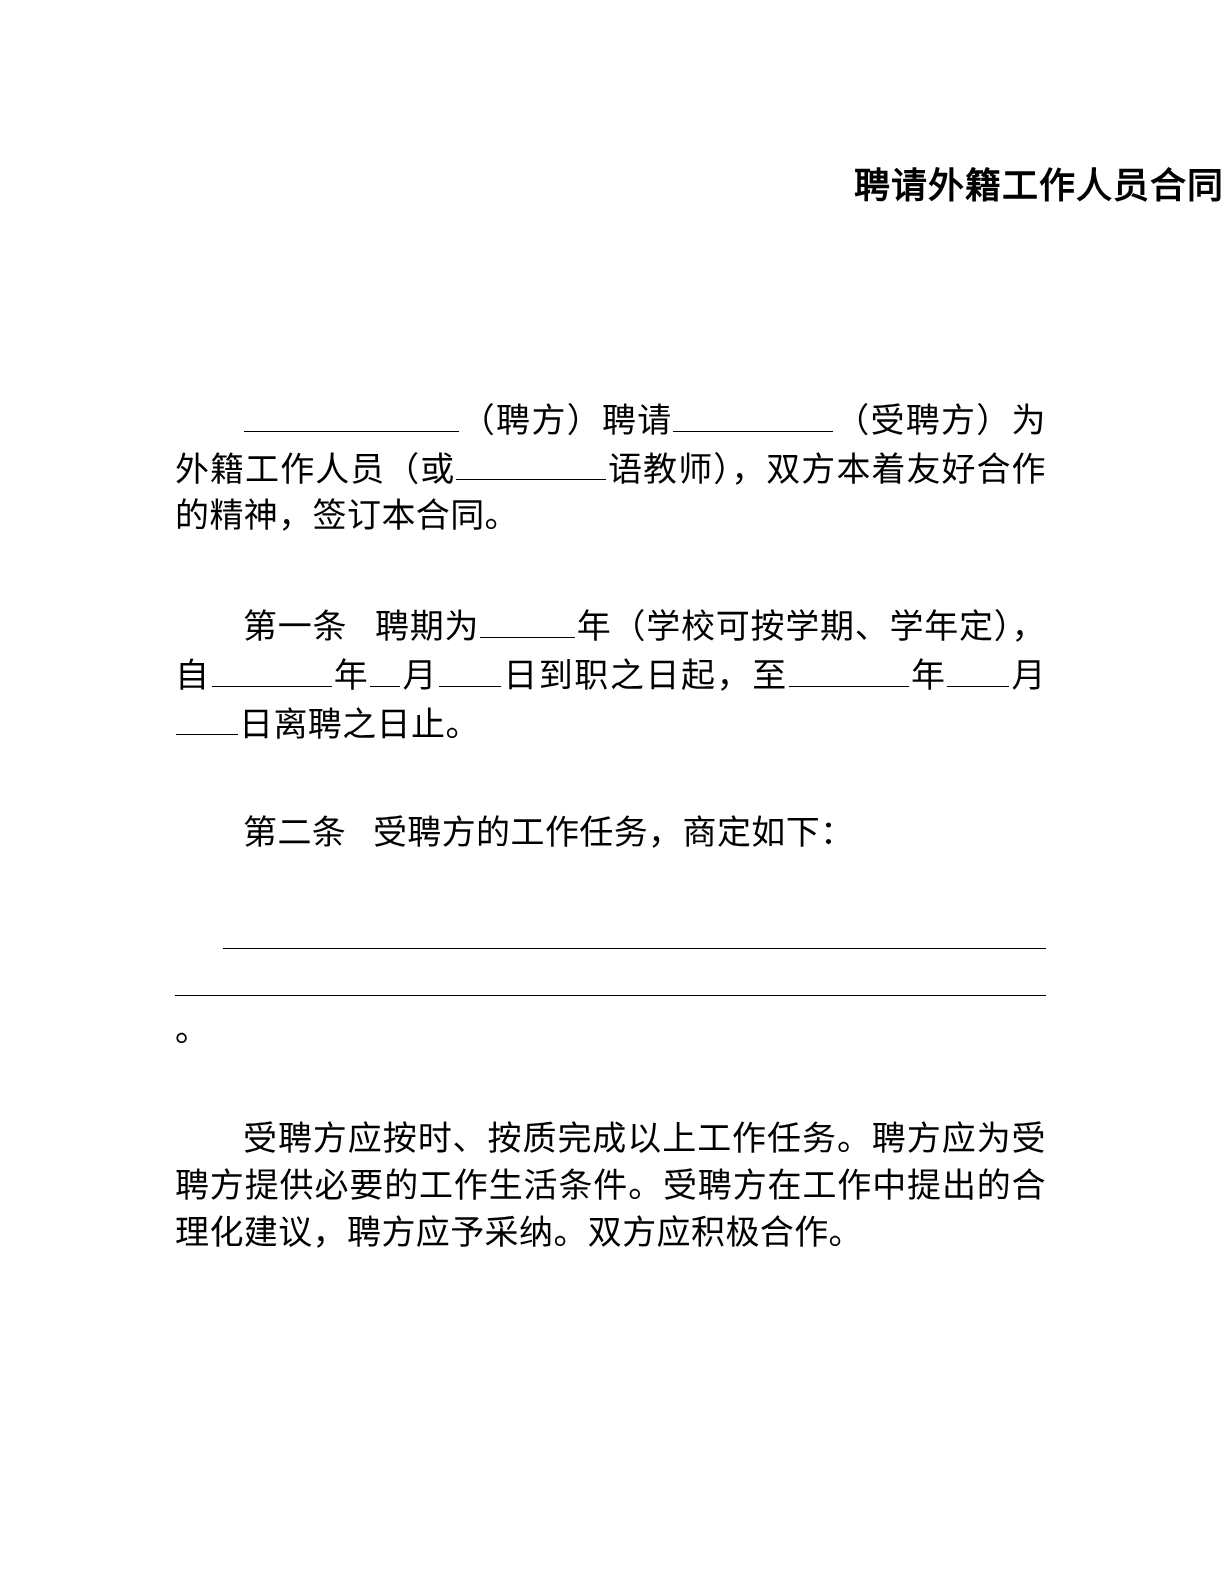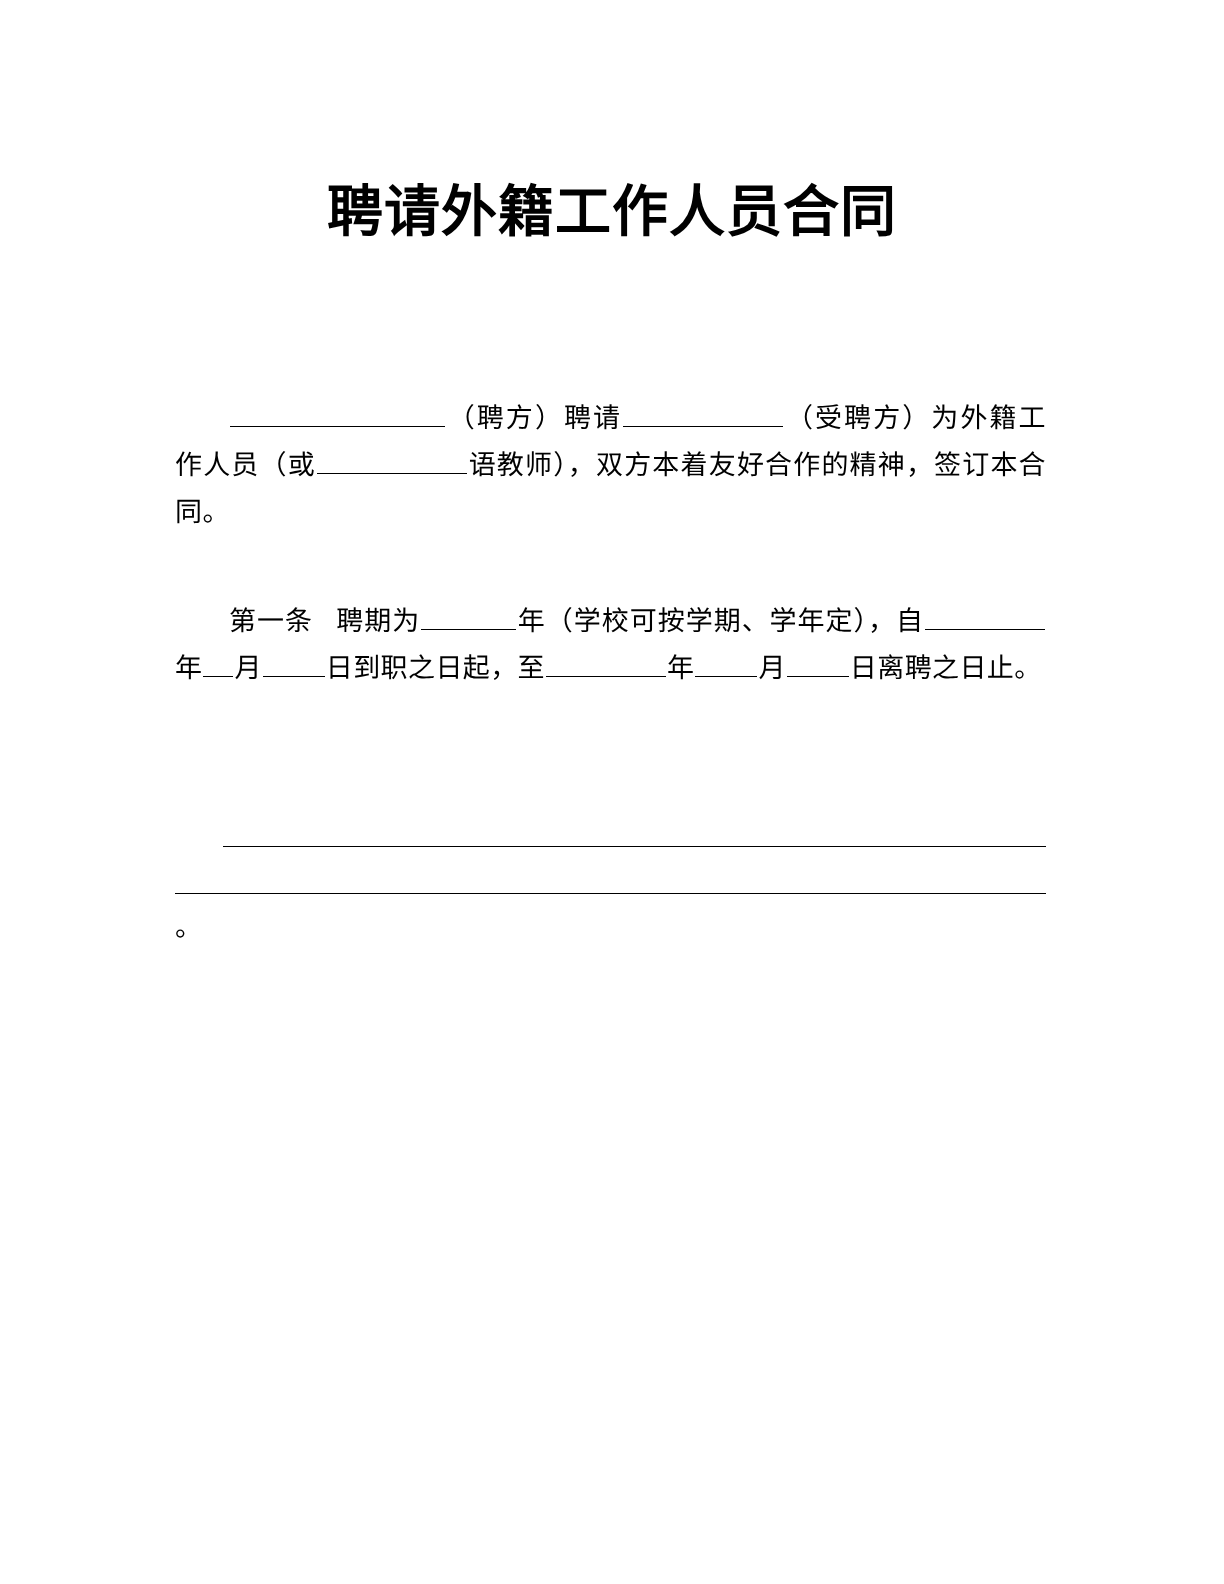--- a/index.html
+++ b/index.html
@@ -13,37 +13,37 @@
     background: #ffffff;
     position: relative;
     box-sizing: border-box;
     font-family: "Liberation Serif", "DejaVu Serif", serif;
     color: #000000;
     overflow: hidden;
   }
   .doc-title {
     font-family: "Liberation Sans", "DejaVu Sans", sans-serif;
     font-weight: bold;
-    font-size: 56px;
+    font-size: 36px;
     line-height: 1.2;
-    text-align: center;
+    text-align: right;
     letter-spacing: 1px;
     position: absolute;
     top: 140px;
     left: 0;
     right: 0;
   }
   .body-block {
     position: absolute;
     left: 175px;
     right: 178px;
     top: 395px;
   }
   p.para {
-    font-size: 27px;
+    font-size: 34px;
     line-height: 47px;
     margin: 0;
     text-align: justify;
     text-justify: inter-ideograph;
     letter-spacing: 0.4px;
   }
   p.indent {
     text-indent: 2em;
   }
   .gap-md { height: 56px; }
@@ -91,34 +91,38 @@
     </p>
 
     <div class="gap-lg"></div>
 
     <p class="para indent">
       <span>第一条</span>&nbsp;&nbsp;&nbsp;<span>聘期为</span><span class="blank" style="width:95px"></span><span>年（学校可按学期、学年定），自</span><span class="blank" style="width:120px"></span><span>年</span><span class="blank" style="width:30px"></span><span>月</span><span class="blank" style="width:62px"></span><span>日到职之日起，至</span><span class="blank" style="width:120px"></span><span>年</span><span class="blank" style="width:62px"></span><span>月</span><span class="blank" style="width:62px"></span><span>日离聘之日止。</span>
     </p>
 
     <div class="gap-lg"></div>
 
+    <p class="para indent">
+      <span>第二条</span>&nbsp;&nbsp;&nbsp;<span>受聘方的工作任务，商定如下：</span>
+    </p>
 
     <div class="gap-md"></div>
 
     <div class="rule-row indented">
       <div class="rule-line"></div>
     </div>
     <div class="rule-row">
       <div class="rule-line"></div>
     </div>
 
     <p class="para lone-period">。</p>
 
     <div class="gap-lg"></div>
 
+    <p class="para indent">受聘方应按时、按质完成以上工作任务。聘方应为受聘方提供必要的工作生活条件。受聘方在工作中提出的合理化建议，聘方应予采纳。双方应积极合作。</p>
 
     <div class="gap-lg"></div>
 
 
     <div class="gap-lg"></div>
 
 
   </div>
 </div>
 

